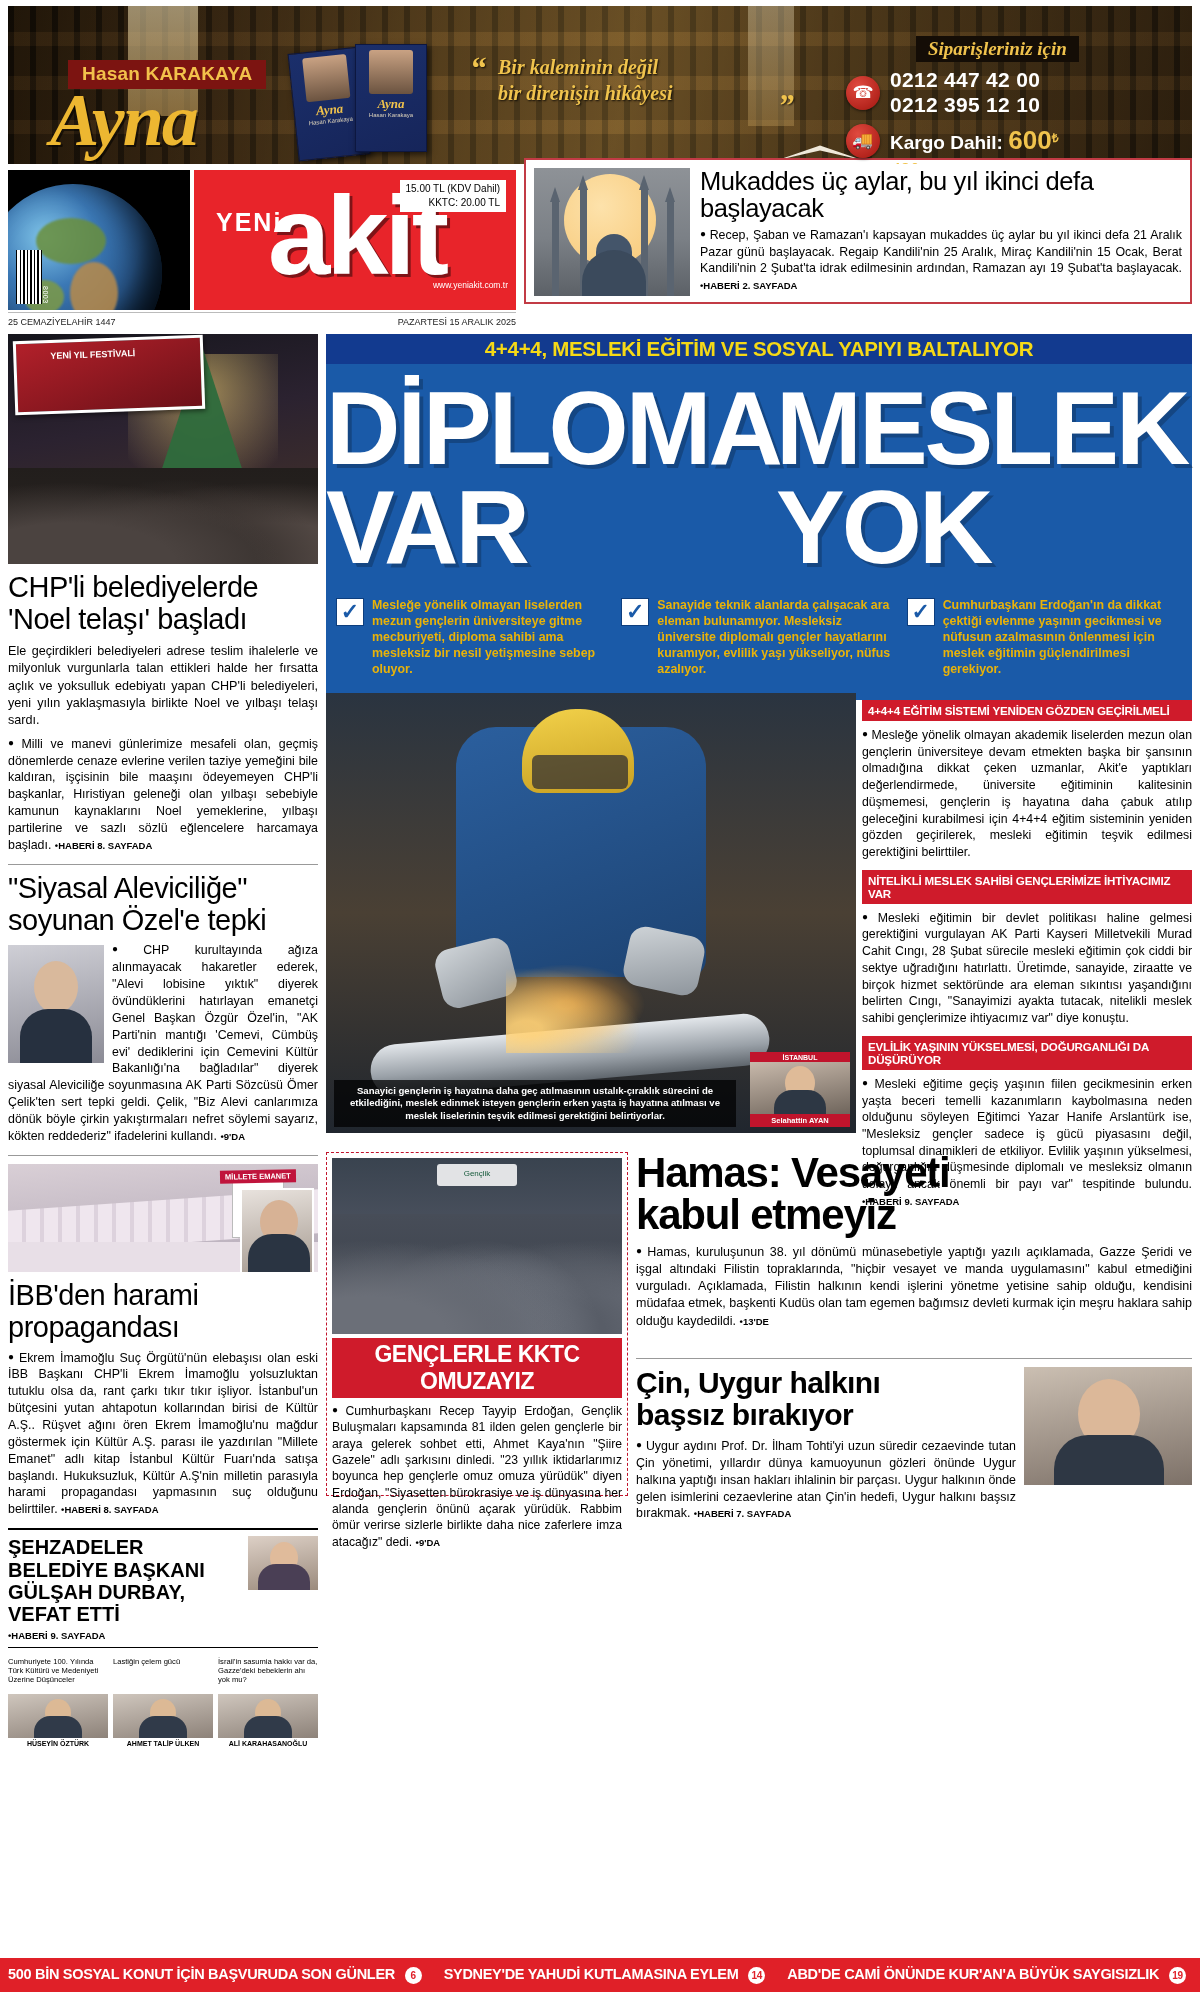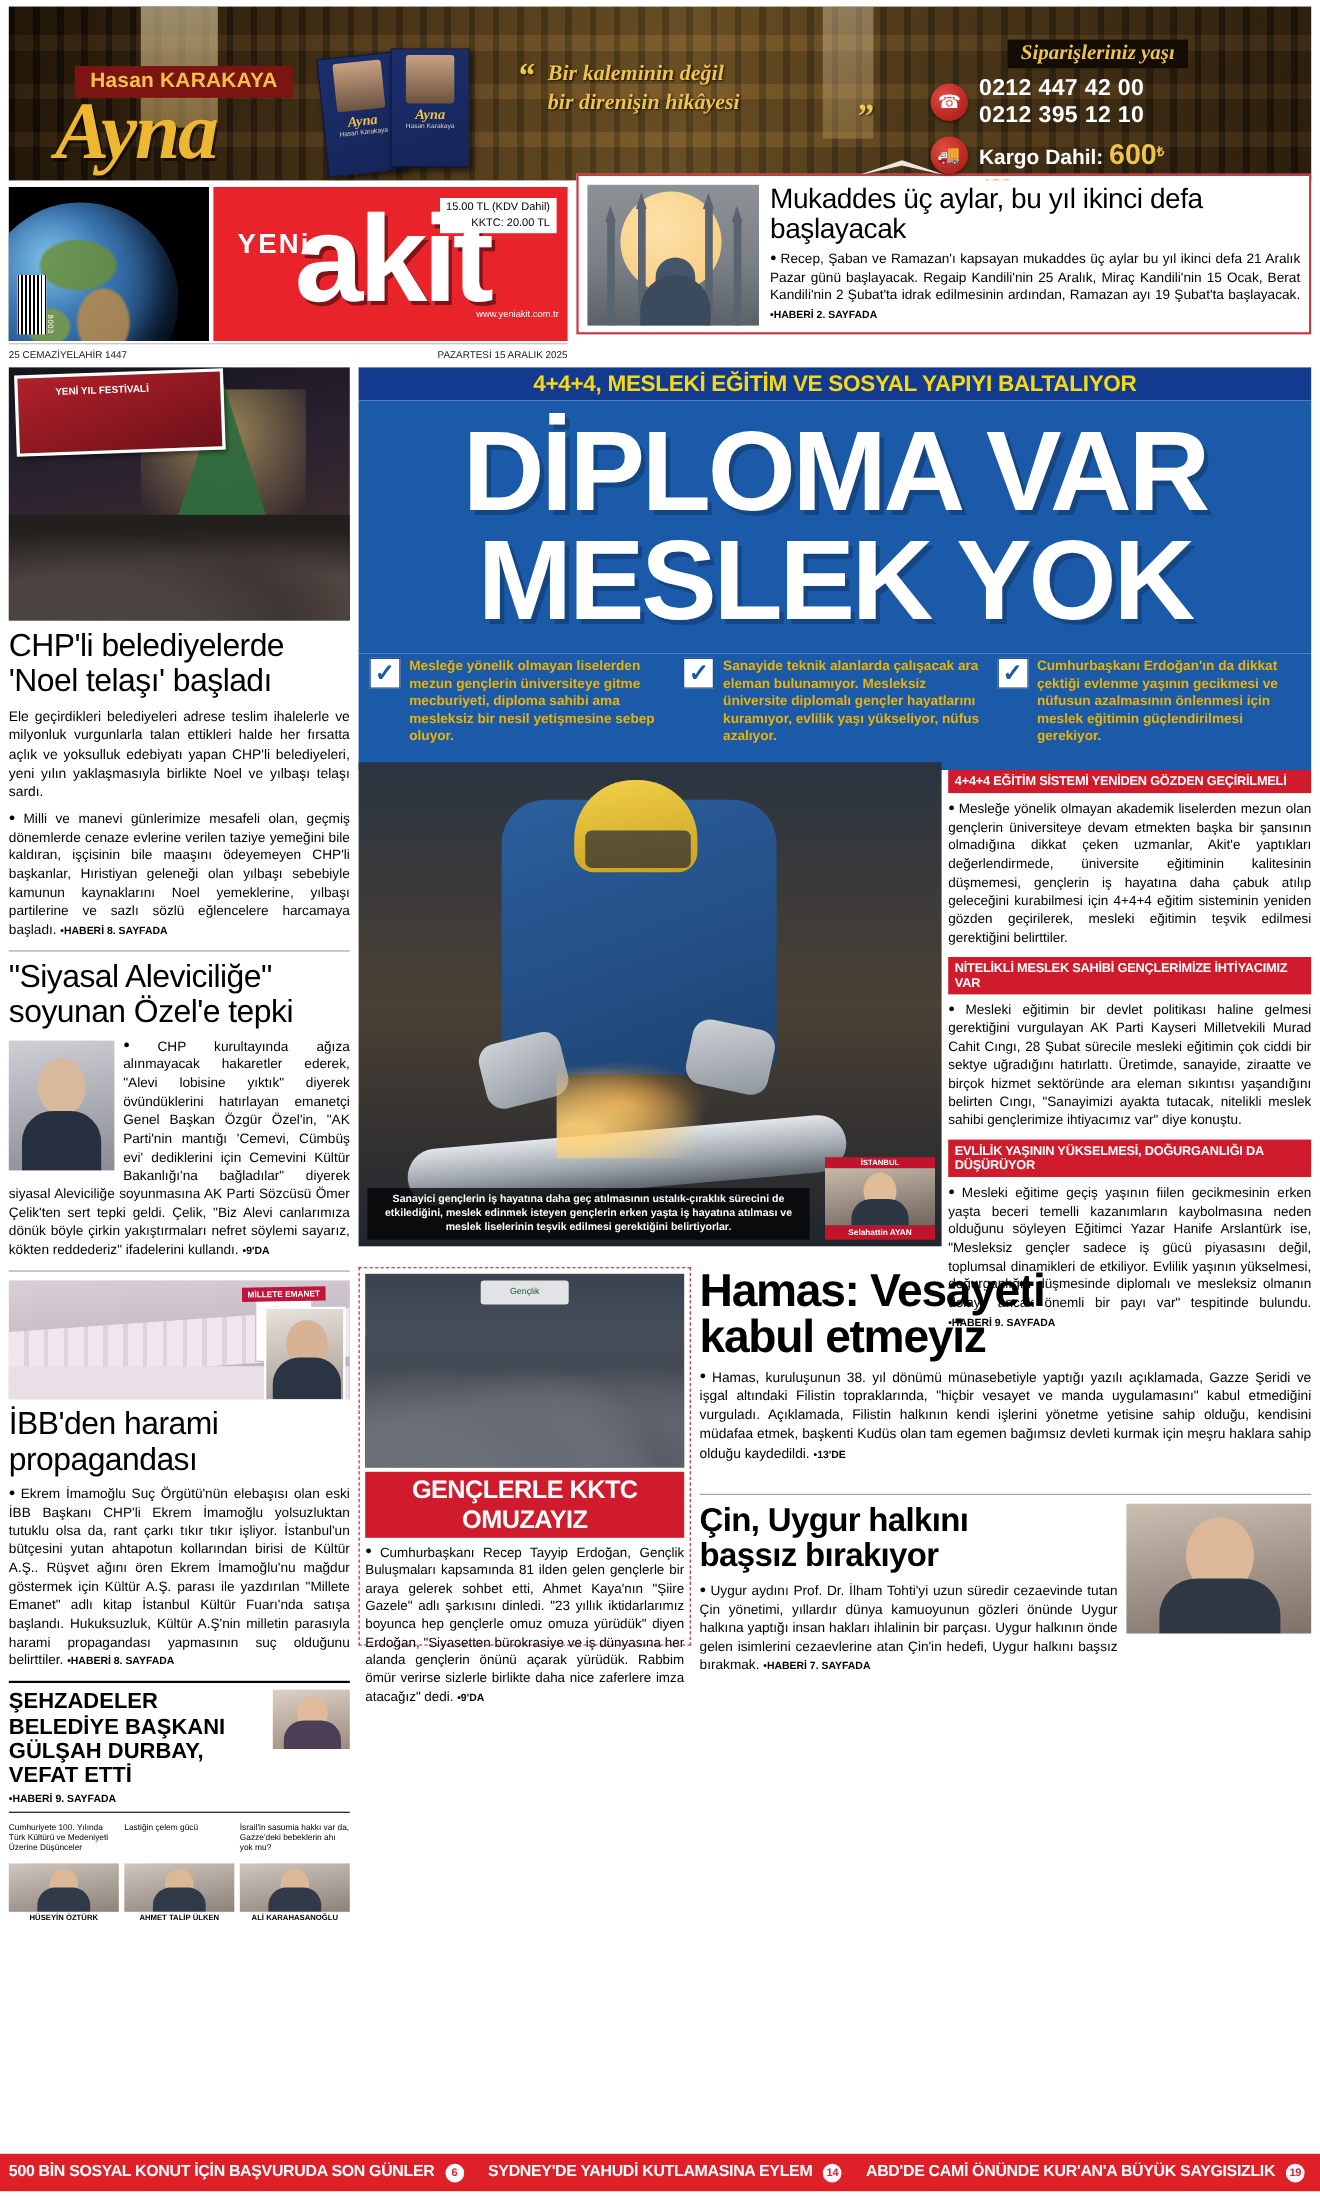--- a/index.html
+++ b/index.html
@@ -193,21 +193,21 @@
     background:linear-gradient(170deg,#cfc6bd,#8d8279); }
   .colcard .cph .h { position:absolute; left:50%; margin-left:-13px; top:5px;width:26px;height:28px;border-radius:50%;background:#dcb995;}
   .colcard .cph .b { position:absolute; left:50%; margin-left:-24px; bottom:0;width:48px;height:22px;border-radius:16px 16px 0 0;background:#303a49;}
   .colcard .cn { font-size:7px; font-weight:bold; text-align:center; margin-top:2px; }
 
   
   .kicker { position:absolute; left:326px; top:334px; width:866px; height:30px;
     background:#123a8f; color:#f5d916; font-weight:bold; font-size:20.5px;
     display:flex; align-items:center; justify-content:center; letter-spacing:-.3px; }
   .mainhead { position:absolute; left:326px; top:364px; width:866px; height:230px;
-    background:#1a5aa8; color:#fff; display:flex; flex-direction:column;
+    background:#1a5aa8; color:#fff; display:flex; 
     align-items:center; justify-content:center; }
   .mainhead .l1, .mainhead .l2 {
     font-size:103px; font-weight:bold; line-height:.96; letter-spacing:-3px;
     font-family:"Liberation Sans",sans-serif;
     text-shadow: 4px 4px 0 rgba(0,0,0,.22);
   }
   .checkrow { position:absolute; left:326px; top:594px; width:866px; height:106px;
     background:#1a5aa8; display:flex; gap:10px; padding:4px 10px 8px 10px; }
   .checkcell { flex:1; display:flex; gap:8px; }
   .checkbox-w { width:28px;height:28px; background:#fff; border:1px solid #0d3e7e;
@@ -317,21 +317,21 @@
     <div class="ad-quote">
       <span class="qm open">“</span>
       <div>Bir kaleminin değil</div>
       <div>bir direnişin hikâyesi</div>
       <span class="qm close">”</span>
     </div>
 
     <div class="ad-openbook"></div>
 
     <div class="ad-order">
-      <div class="ad-order-head">Siparişleriniz yaşı</div>
+      <div class="ad-order-head">Siparişleriniz için</div>
       <div class="ad-row">
         <div class="circ-icon">☎</div>
         <div class="ad-phones">
           <div>0212 447 42 00</div>
           <div>0212 395 12 10</div>
         </div>
       </div>
       <div class="ad-row">
         <div class="circ-icon">🚚</div>
         <div class="ad-cargo">

